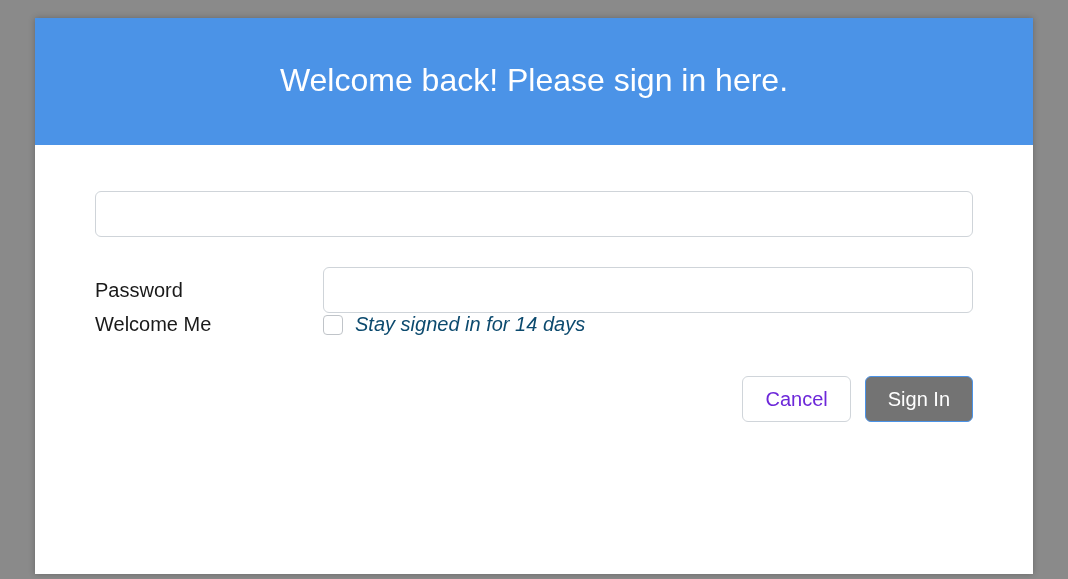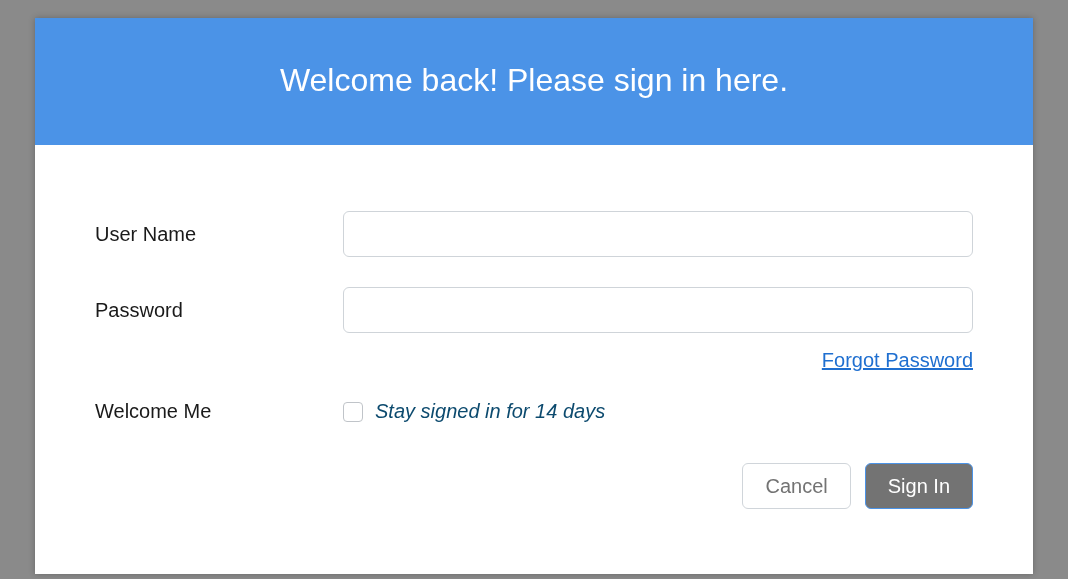--- a/index.html
+++ b/index.html
@@ -1,15 +1,15 @@
 <!DOCTYPE html>
 <html><head>
   <meta charset="utf-8">
   <style>
-    * { box-sizing: border-box; margin: 0; padding: 0; gap: 20px; }
+    * { box-sizing: border-box; margin: 0; padding: 0; }
     body {
       background: #8a8a8a;
       font-family: "Segoe UI", Arial, sans-serif;
       width: 1068px;
       height: 579px;
       padding: 18px 35px 5px 35px;
       overflow: hidden;
     }
     .card {
       background: #ffffff;
@@ -98,54 +98,50 @@
       font-size: 20px;
       border-radius: 6px;
       cursor: pointer;
       display: inline-flex;
       align-items: center;
       justify-content: center;
     }
     .btn-secondary {
       background: #ffffff;
       border: 1px solid #d0d5da;
-      color: #737373;
+      color: #6d28d9;
     }
     .btn-primary {
       background: #737373;
       border: 1px solid #4b93e7;
       color: #ffffff;
     }
   </style>
 </head>
 <body>
 
 <div class="card">
   <div class="header">
     <span>Welcome back! Please sign in here.</span>
   </div>
   <div class="body">
 
     <div class="row">
-      <div class="label">User Name</div>
       <div class="field">
         <input type="text" class="input" value="" style="">
       </div>
     </div>
 
     <div class="row nomargin">
       <div class="label">Password</div>
       <div class="field">
         <input type="password" class="input" value="" style="">
       </div>
     </div>
 
-    <div class="forgot-row" style="margin-top:16px;">
-      <a class="forgot">Forgot Password</a>
-    </div>
 
     <div class="row">
       <div class="label">Welcome Me</div>
       <div class="field remember-field">
         <input type="checkbox" class="cb" style="">
         <span class="cb-label">Stay signed in for 14 days</span>
       </div>
     </div>
 
     <div class="btn-row">

